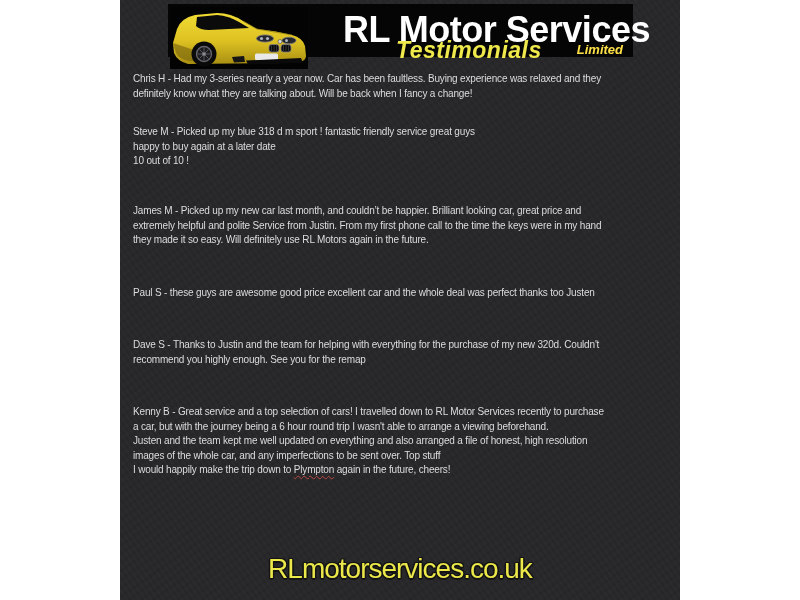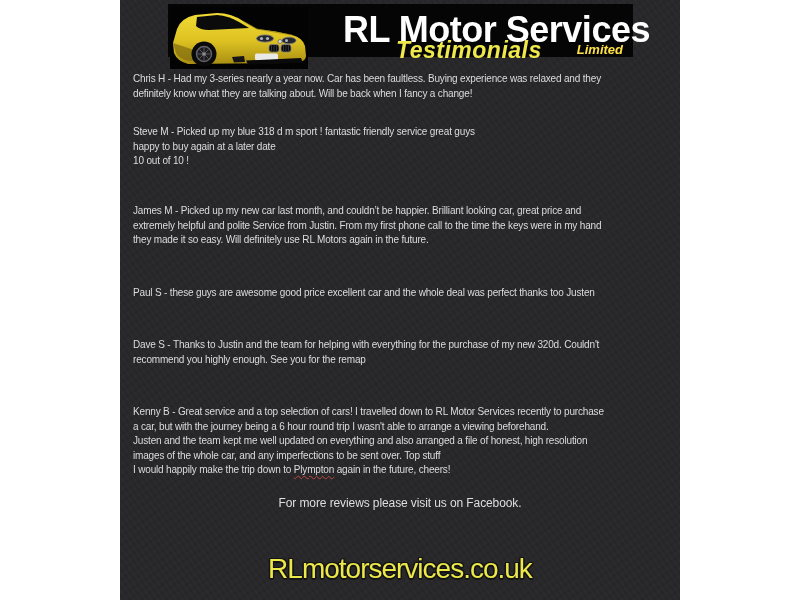--- a/index.html
+++ b/index.html
@@ -179,16 +179,15 @@
 
   <div id="testimonials">
       <div class="testimonial t0"><div>Chris H - Had my 3-series nearly a year now. Car has been faultless. Buying experience was relaxed and they</div><div>definitely know what they are talking about. Will be back when I fancy a change!</div></div>
       <div class="testimonial t1"><div>Steve M - Picked up my blue 318 d m sport ! fantastic friendly service great guys</div><div>happy to buy again at a later date</div><div>10 out of 10 !</div></div>
       <div class="testimonial t2"><div>James M - Picked up my new car last month, and couldn’t be happier. Brilliant looking car, great price and</div><div>extremely helpful and polite Service from Justin. From my first phone call to the time the keys were in my hand</div><div>they made it so easy. Will definitely use RL Motors again in the future.</div></div>
       <div class="testimonial t3"><div>Paul S - these guys are awesome good price excellent car and the whole deal was perfect thanks too Justen</div></div>
       <div class="testimonial t4"><div>Dave S - Thanks to Justin and the team for helping with everything for the purchase of my new 320d. Couldn't</div><div>recommend you highly enough. See you for the remap</div></div>
       <div class="testimonial t5"><div>Kenny B - Great service and a top selection of cars! I travelled down to RL Motor Services recently to purchase</div><div>a car, but with the journey being a 6 hour round trip I wasn't able to arrange a viewing beforehand.</div><div>Justen and the team kept me well updated on everything and also arranged a file of honest, high resolution</div><div>images of the whole car, and any imperfections to be sent over. Top stuff</div><div><span>I would happily make the trip down to </span><span class="misspelled">Plympton</span><span> again in the future, cheers!</span></div></div>
     </div>
 
-  <div class="fb-note">For more reviews please visit us on Facebook.</div>
   <div class="website">RLmotorservices.co.uk</div>
 
 </div>
 
 </body></html>

